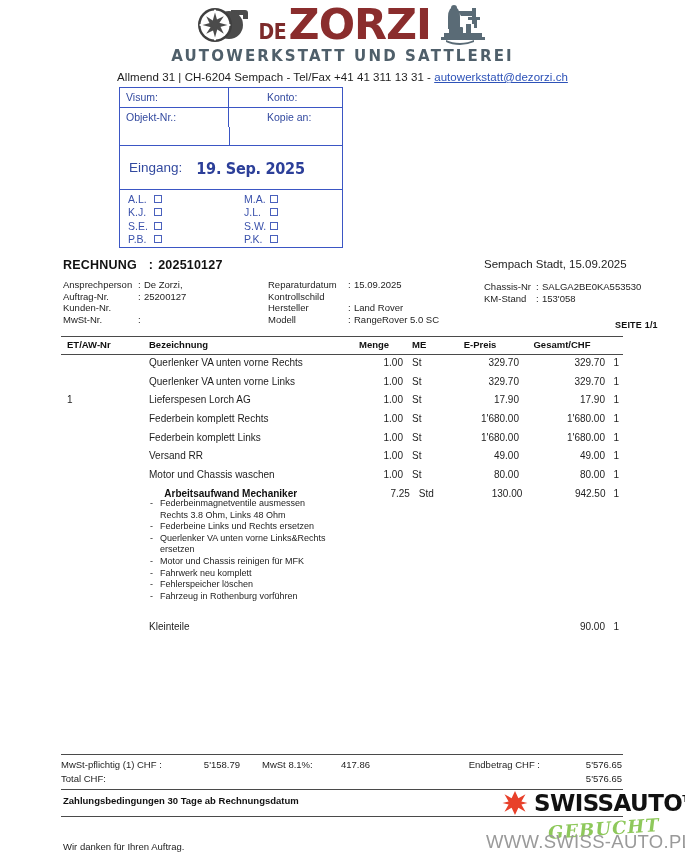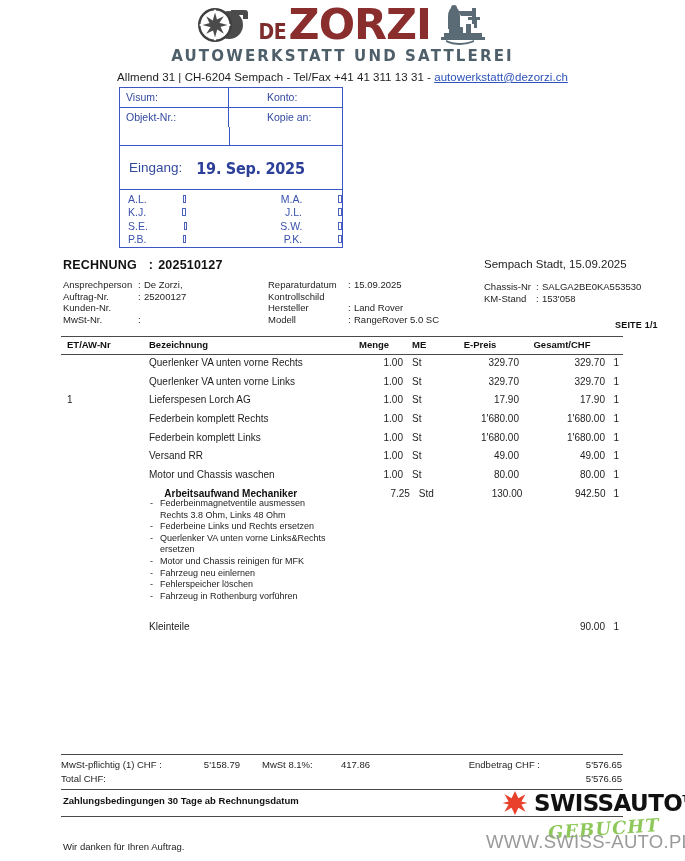--- a/index.html
+++ b/index.html
@@ -133,21 +133,20 @@
   }
   .stamp-initials {
     border-top: 1.2px solid #3b56c4;
     padding: 2px 0 0 0;
   }
   .init-row {
     display: flex;
     align-items: center;
     height: 13.5px;
     padding-left: 8px;
-    gap: 36px;
   }
   .init-label { width: 26px; font-size: 10.5px; color: #3a51ab; }
   .init-box {
     width: 8px; height: 8px;
     border: 1.1px solid #4a61bd;
     box-sizing: border-box;
   }
   .init-gap { width: 82px; }
 
   
@@ -627,21 +626,21 @@
     <span>Querlenker VA unten vorne Links&amp;Rechts</span>
   </div>
   <div class="note-cont">ersetzen</div>
 
   <div class="note-line">
     <span class="note-dash">-</span>
     <span>Motor und Chassis reinigen für MFK</span>
   </div>
   <div class="note-line">
     <span class="note-dash">-</span>
-    <span>Fahrzeug neu einlernen</span>
+    <span>Fahrwerk neu komplett</span>
   </div>
   <div class="note-line">
     <span class="note-dash">-</span>
     <span>Fehlerspeicher löschen</span>
   </div>
   <div class="note-line">
     <span class="note-dash">-</span>
     <span>Fahrzeug in Rothenburg vorführen</span>
   </div>
 </div>

